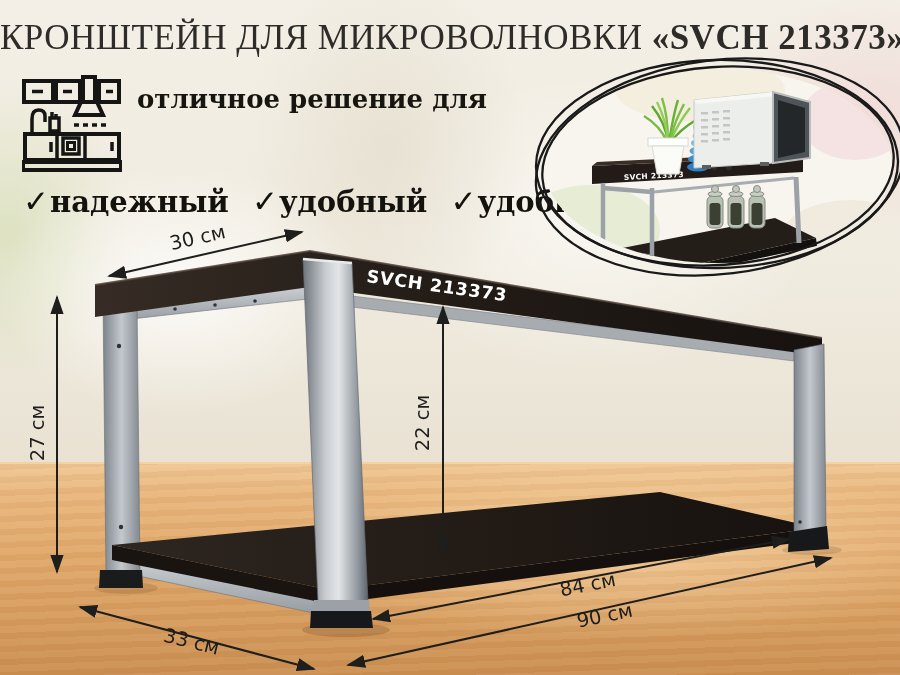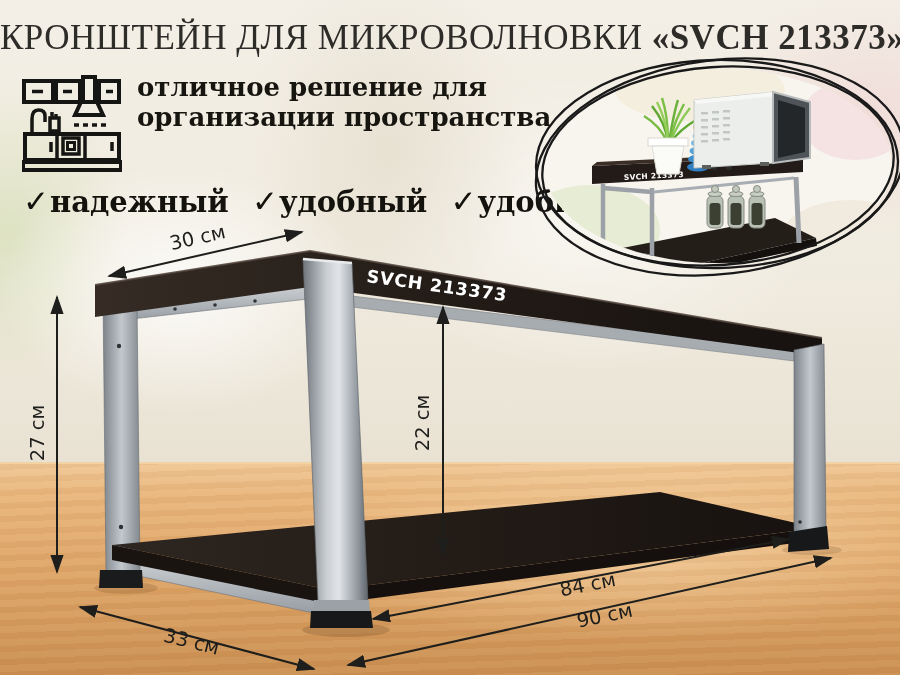--- a/index.html
+++ b/index.html
@@ -18,21 +18,21 @@
     border-top:2px solid #f2d3a4;
     background:
       repeating-linear-gradient(178deg, rgba(150,90,35,.06) 0 6px, rgba(255,235,200,.05) 6px 13px),
       radial-gradient(520px 130px at 70% 40%, rgba(255,229,187,.55), transparent 70%),
       linear-gradient(180deg,#f0c795 0%,#e9b77e 14%,#e0a76a 45%,#d69c5e 72%,#ca8e51 100%);}
   
   .title{position:absolute;left:0;top:18px;width:900px;margin:0;text-align:center;
     font-family:"Liberation Serif","DejaVu Serif",serif;font-weight:400;font-size:35px;
     color:#2e2c29;letter-spacing:.5px;white-space:nowrap;}
   .title b{font-weight:700;}
-  .intro{position:absolute;left:137px;top:72px;width:420px;
+  .intro{position:absolute;left:137px;top:84px;width:420px;
     font-family:"DejaVu Serif",serif;font-weight:700;font-size:26px;line-height:30px;
     color:#17150f;}
   .features{position:absolute;left:23px;top:183px;white-space:nowrap;
     font-family:"DejaVu Serif",serif;font-weight:700;font-size:29px;color:#14120d;}
   .feat{margin-right:13px;text-align:center;}
   .check{font-family:"DejaVu Sans",sans-serif;font-weight:700;font-size:31px;margin-right:1px;}
   .icon-kitchen{position:absolute;left:22px;top:72px;width:100px;height:100px;}
   .inset{position:absolute;left:520px;top:50px;width:396px;height:236px;}
   .artwork{position:absolute;left:0;top:0;width:900px;height:675px;}
 </style>
@@ -72,21 +72,20 @@
         <path d="M90,70 V79"></path>
       <path d="M10,60 V47 Q10,38 16.5,38 Q23,38 23,44 V50"></path>
       <rect x="28" y="46" width="9" height="13"></rect>
       <path d="M30,46 V40"></path>
         <path d="M34,46 V42"></path>
     </g>
   </svg>
 
   <div class="intro">
     <div>отличное решение для</div>
-    <div>организации пространства</div>
   </div>
 
   <div class="features">
     <span class="feat"><span class="check">✓</span><span>надежный</span></span>
     <span class="feat"><span class="check">✓</span><span>удобный</span></span>
     <span class="feat"><span class="check">✓</span><span>удобный</span></span>
   </div>
 
   <svg class="inset" viewBox="0 0 396 236">
     <defs>

